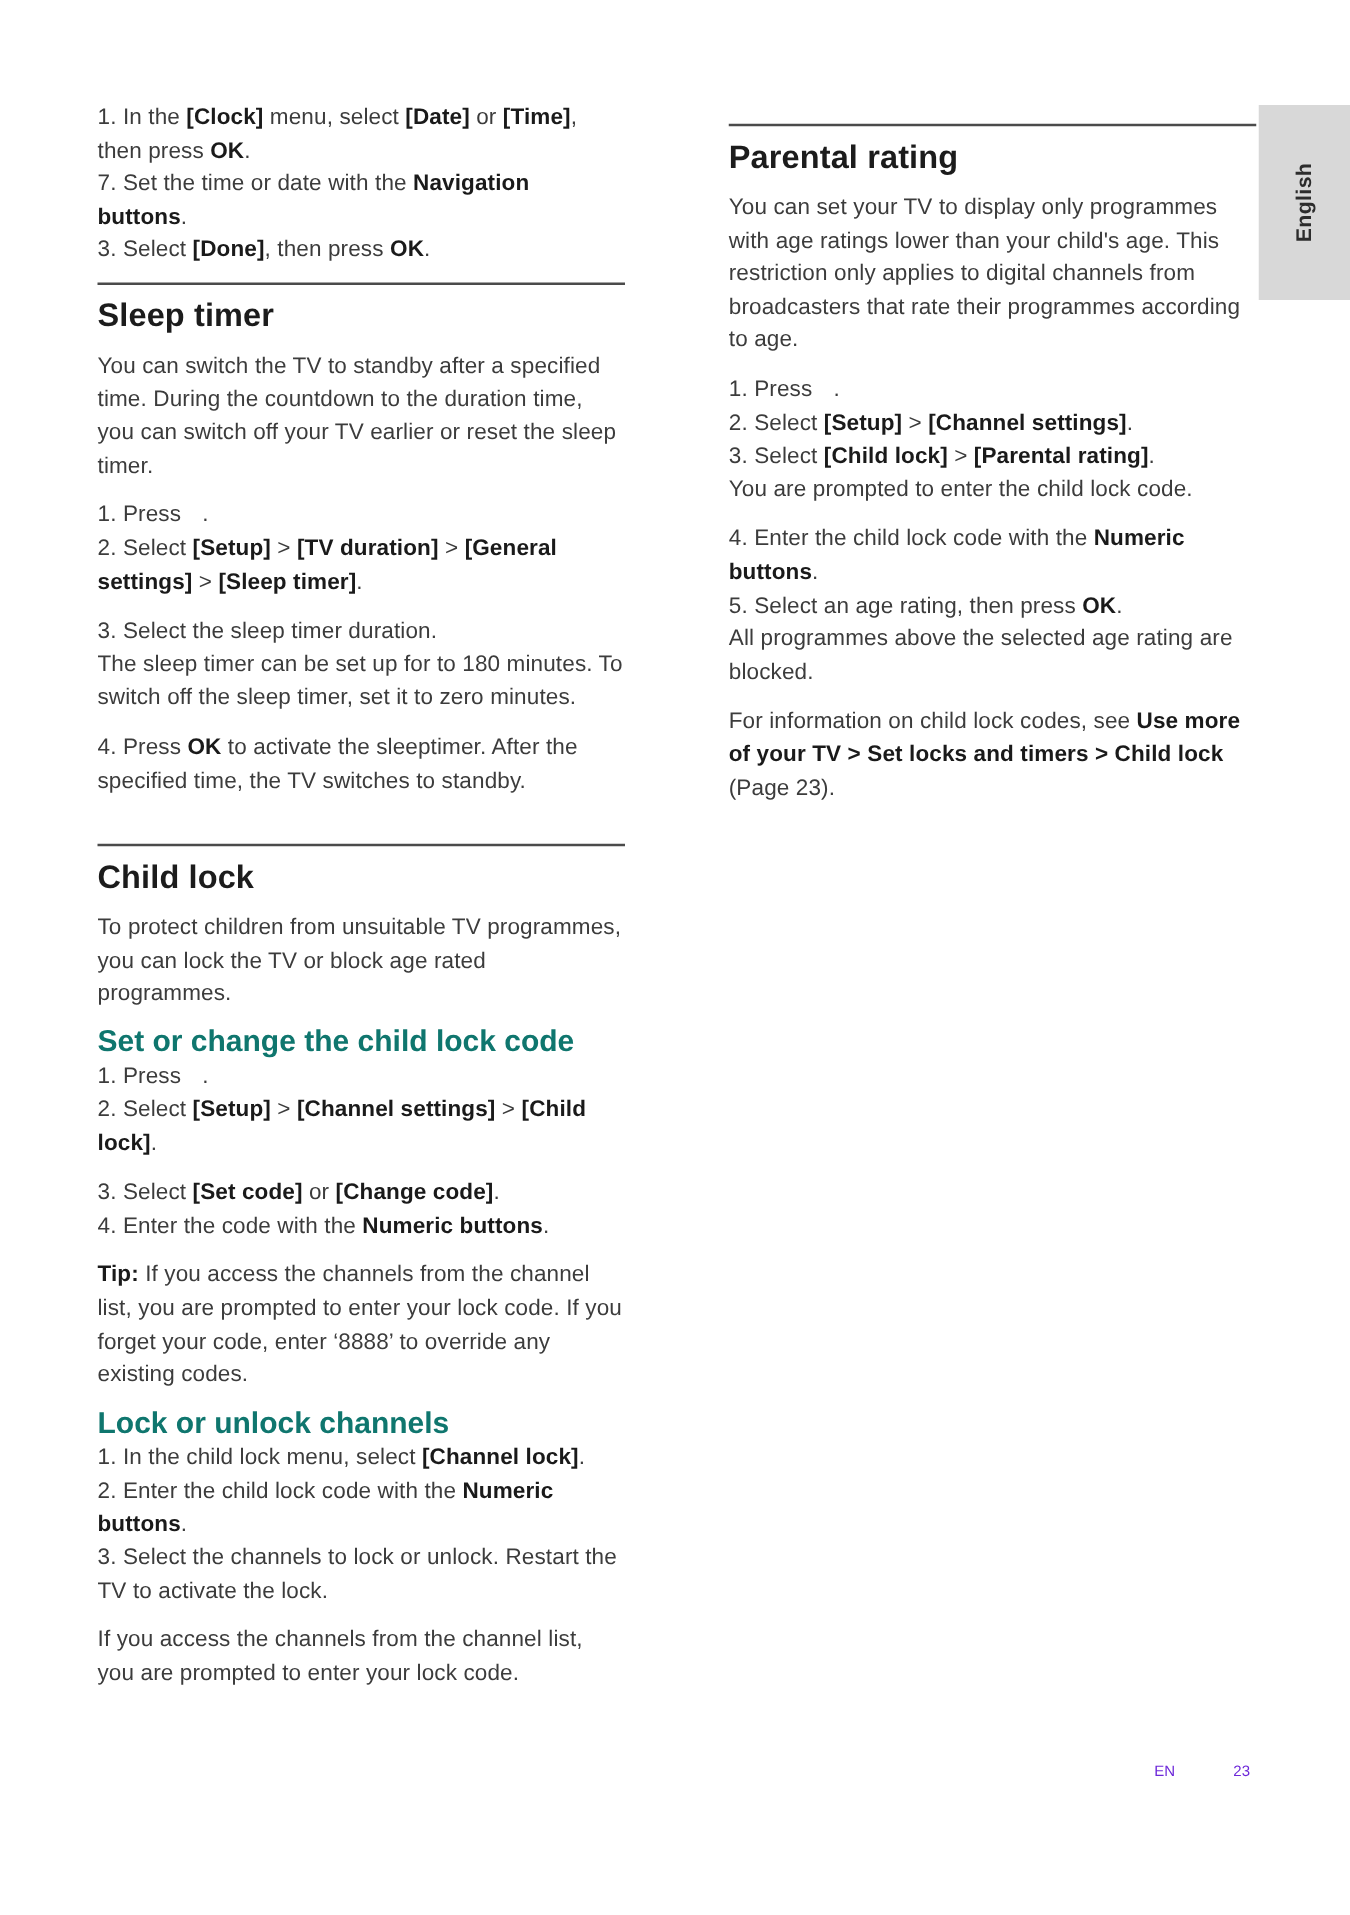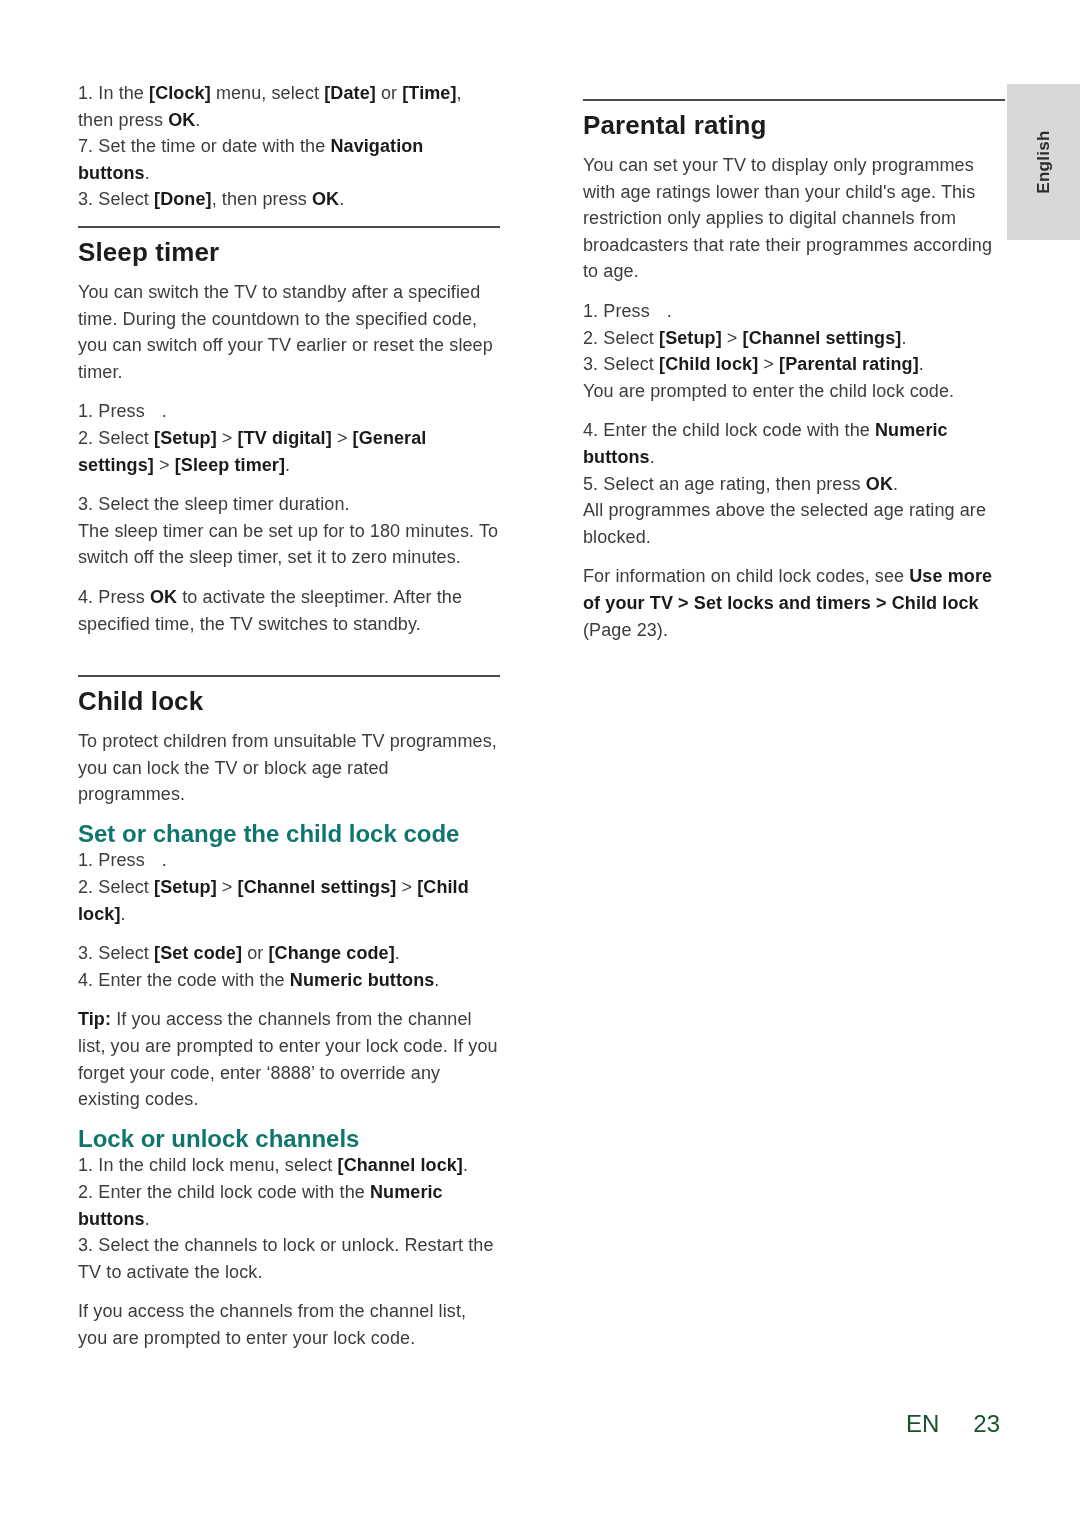--- a/index.html
+++ b/index.html
@@ -92,22 +92,22 @@
     letter-spacing: 0.3px;
   }
 
   
   .footer {
     position: absolute;
     left: 0;
     top: 1410px;
     width: 1000px;
     text-align: right;
-    font-size: 24px;
-    color: #14532d;
+    font-size: 12px;
+    color: #6d28d9;
   }
   .footer .en   { margin-right: 34px; }
   .footer .pg   { display: inline-block; min-width: 26px; text-align: right; }
 </style>
 </head>
 <body>
 
 <div class="page">
 
   <div class="col col-left" style="top:80px;">
@@ -116,25 +116,25 @@
       <span>1. In the </span><span class="b">[Clock]</span><span> menu, select </span><span class="b">[Date]</span><span> or </span><span class="b">[Time]</span><span>, then press </span><span class="b">OK</span><span>.</span><br>
       <span>7. Set the time or date with the </span><span class="b">Navigation buttons</span><span>.</span><br>
       <span>3. Select </span><span class="b">[Done]</span><span>, then press </span><span class="b">OK</span><span>.</span>
     </p>
 
     <div class="section-block" style="">
       <hr class="rule">
       <h2 class="section-head">Sleep timer</h2>
     </div>
 
-    <p class="body-text para">You can switch the TV to standby after a specified time. During the countdown to the specified code, you can switch off your TV earlier or reset the sleep timer.</p>
+    <p class="body-text para">You can switch the TV to standby after a specified time. During the countdown to the duration time, you can switch off your TV earlier or reset the sleep timer.</p>
 
     <p class="body-text para">
       <span>1. Press</span><span class="glyph-missing"></span><span>.</span><br>
-      <span>2. Select </span><span class="b">[Setup]</span><span> &gt; </span><span class="b">[TV digital]</span><span> &gt; </span><span class="b">[General settings]</span><span> &gt; </span><span class="b">[Sleep timer]</span><span>.</span>
+      <span>2. Select </span><span class="b">[Setup]</span><span> &gt; </span><span class="b">[TV duration]</span><span> &gt; </span><span class="b">[General settings]</span><span> &gt; </span><span class="b">[Sleep timer]</span><span>.</span>
     </p>
 
     <p class="body-text para">
       <span>3. Select the sleep timer duration.</span><br>
       <span>The sleep timer can be set up for to 180 minutes. To switch off the sleep timer, set it to zero minutes.</span>
     </p>
 
     <p class="body-text para">
       <span>4. Press </span><span class="b">OK</span><span> to activate the sleeptimer. After the specified time, the TV switches to standby.</span>
     </p>

